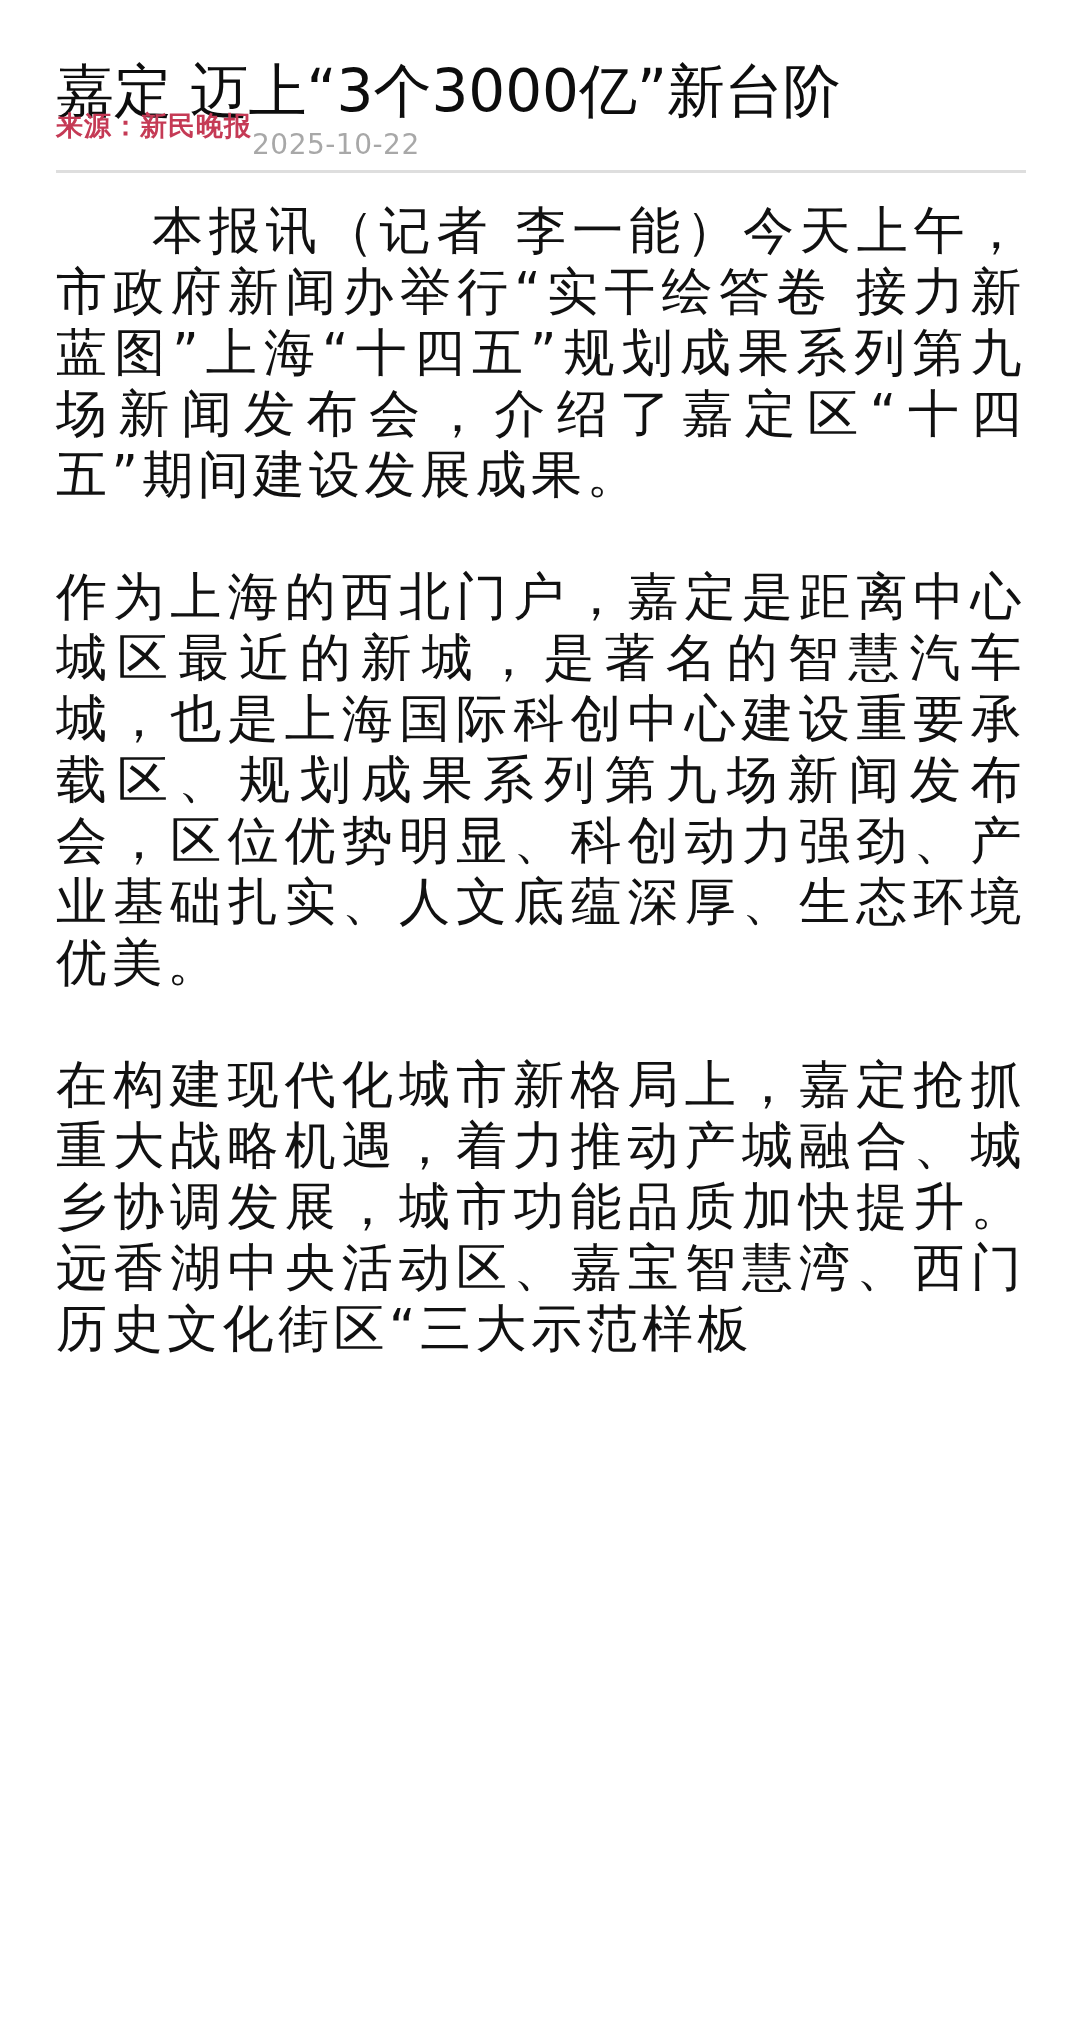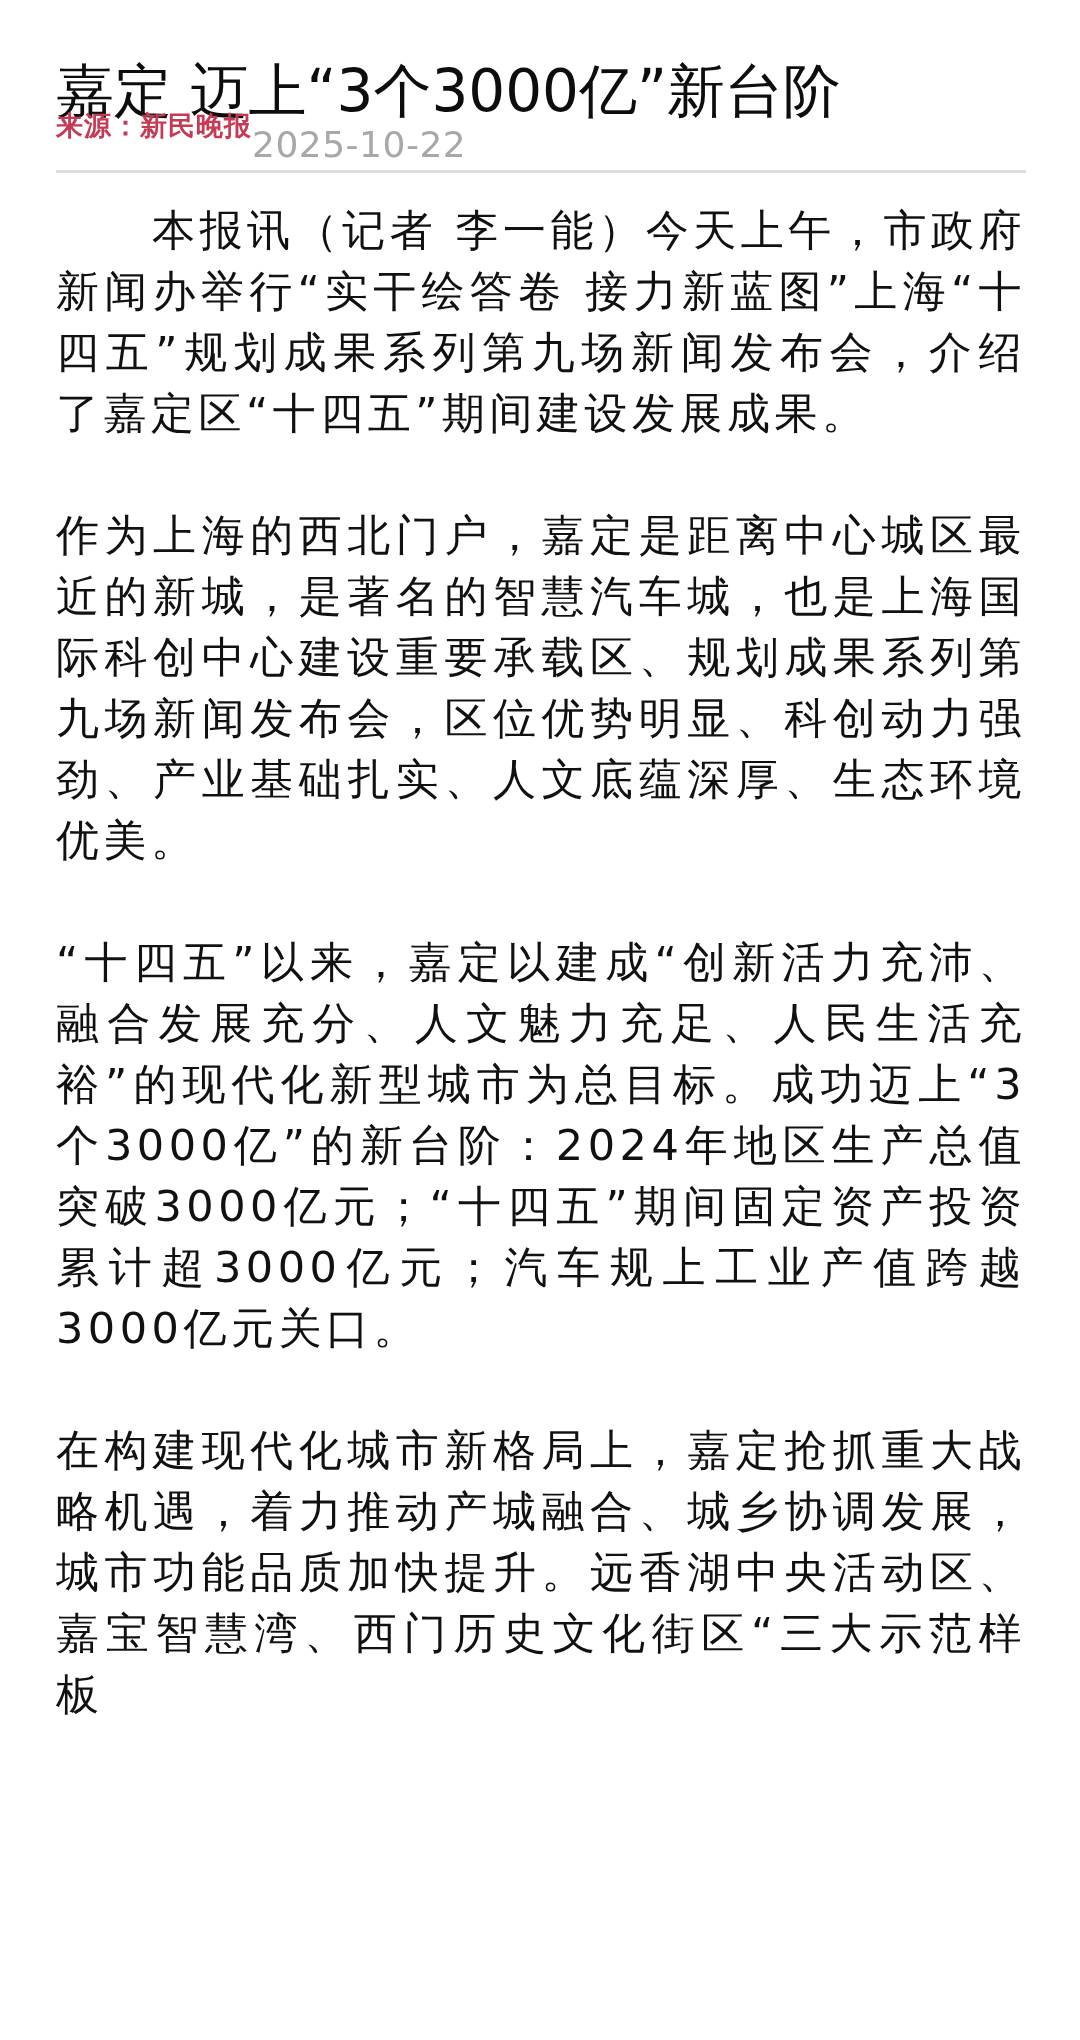--- a/index.html
+++ b/index.html
@@ -3,37 +3,36 @@
 <meta charset="utf-8">
 <style>
   html, body { margin:0; padding:0; background:#ffffff; }
   body { width:1080px; height:2040px; overflow:hidden; position:relative;
          font-family: "DejaVu Sans", "Liberation Sans", sans-serif; color:#111; }
   .title { position:absolute; left:56px; top:14px; width:980px; font-size:58px; font-weight:normal;
            line-height:76px; color:#0d0d0d; letter-spacing:0px; white-space:nowrap; }
   .meta { position:absolute; left:56px; top:104px; width:970px; height:44px; display:flex;
           justify-content:flex-start; align-items:center; }
   .source { font-size:27px; font-weight:bold; color:#c53a55; letter-spacing:1px; }
-  .date { font-size:36px; color:#a8a8a8; letter-spacing:0.5px;margin-top:36px; }
+  .date { font-size:28px; color:#a8a8a8; letter-spacing:0.5px;margin-top:36px; }
   .divider { position:absolute; left:56px; top:170px; width:970px; height:3px; background:#dedede; }
   .article { position:absolute; left:56px; top:200px; width:970px; }
-  .para { font-size:43px; line-height:61px; letter-spacing:4.5px; text-align:justify;
+  .para { font-size:51px; line-height:61px; letter-spacing:4.5px; text-align:justify;
           margin:0 0 61px 0; color:#111; }
   .para.indent { text-indent:96px; }
 </style>
 </head>
 <body>
 
 <h1 class="title">嘉定 迈上“3个3000亿”新台阶</h1>
 
 <div class="meta">
   <span class="source">来源：新民晚报</span>
   <span class="date">2025-10-22</span>
 </div>
 
 <div class="divider"></div>
 
 <div class="article">
   <p class="para indent">本报讯（记者 李一能）今天上午，市政府新闻办举行“实干绘答卷 接力新蓝图”上海“十四五”规划成果系列第九场新闻发布会，介绍了嘉定区“十四五”期间建设发展成果。</p>
   <p class="para">作为上海的西北门户，嘉定是距离中心城区最近的新城，是著名的智慧汽车城，也是上海国际科创中心建设重要承载区、规划成果系列第九场新闻发布会，区位优势明显、科创动力强劲、产业基础扎实、人文底蕴深厚、生态环境优美。</p>
-  <p class="para">“十四五”以来，嘉定以建成“创新活力充沛、融合发展充分、人文魅力充足、人民生活充裕”的现代化新型城市为总目标。成功迈上“3个3000亿”的新台阶：2024年地区生产总值突破3000亿元；“十四五”期间固定资产投资累计超3000亿元；汽车规上工业产值跨越3000亿元关口。</p>
   <p class="para">在构建现代化城市新格局上，嘉定抢抓重大战略机遇，着力推动产城融合、城乡协调发展，城市功能品质加快提升。远香湖中央活动区、嘉宝智慧湾、西门历史文化街区“三大示范样板</p>
 </div>
 
 </body></html>

